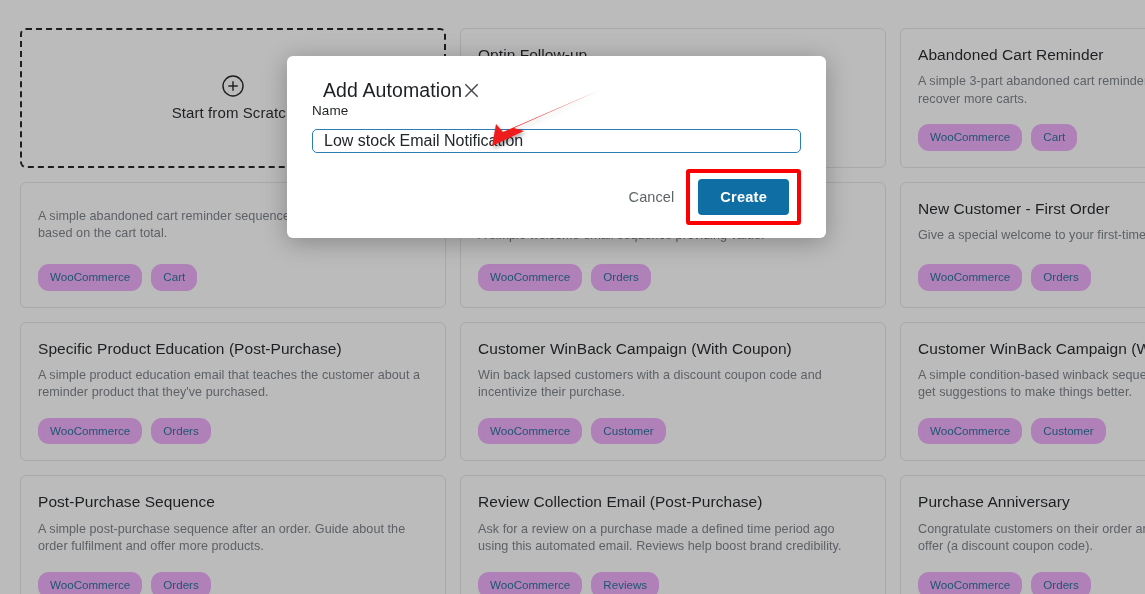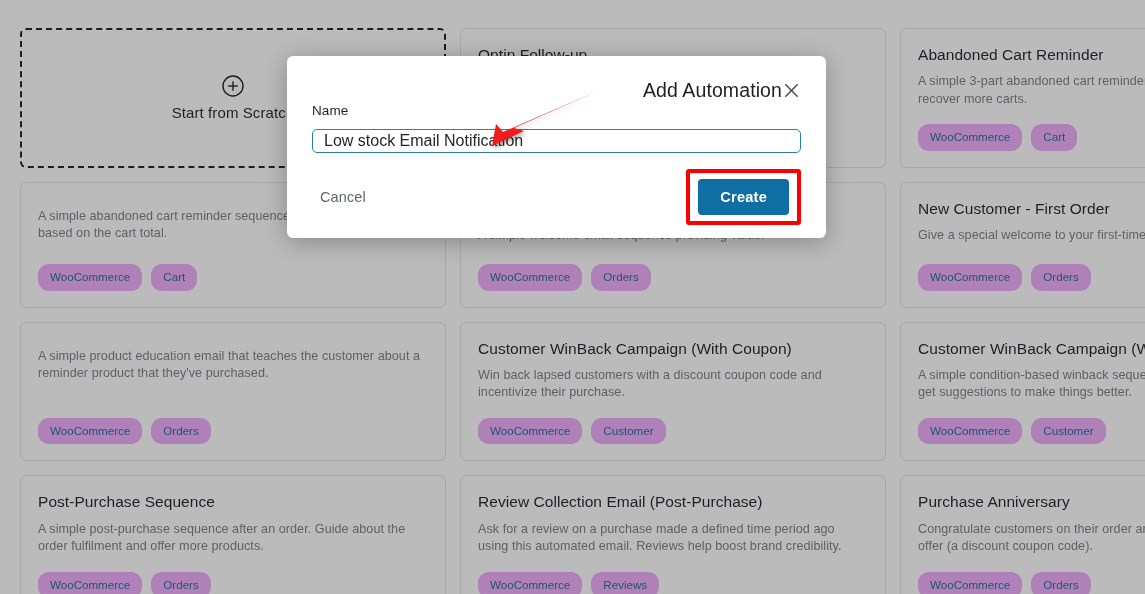--- a/index.html
+++ b/index.html
@@ -122,21 +122,22 @@
     background: #ffffff;
     border-radius: 6px;
     box-shadow: 0 4px 24px rgba(0,0,0,0.28);
     z-index: 60;
     padding: 24px 25px 22px 25px;
   }
 
   .modal-header {
     display: flex;
     align-items: flex-start;
-    justify-content: flex-end;
+    justify-content: flex-start;
+    margin-left: 11px;
   }
 
   .modal-title {
     font-size: 19.5px;
     font-weight: 400;
     color: #1d2124;
     letter-spacing: 0.1px;
     line-height: 1.1;
   }
 
@@ -167,21 +168,21 @@
     color: #22272b;
     outline: none;
     background: #ffffff;
     caret-color: #111;
   }
 
   .modal-footer {
     margin-top: 25px;
     display: flex;
     align-items: center;
-    justify-content: space-between;
+    justify-content: flex-end;
     gap: 4px;
     height: 38px;
   }
 
   .cancel-btn {
     background: none;
     border: none;
     font-family: "Liberation Sans", "DejaVu Sans", sans-serif;
     font-size: 14.5px;
     color: #5d6569;
@@ -281,20 +282,21 @@
     <div class="card">
       <div class="card-title">New Customer - First Order</div>
       <div class="card-desc">Give a special welcome to your first-time customers.</div>
       <div class="tag-row">
         <span class="tag">WooCommerce</span>
         <span class="tag">Orders</span>
       </div>
     </div>
 
     <div class="card">
+      <div class="card-title">Specific Product Education (Post-Purchase)</div>
       <div class="card-desc">A simple product education email that teaches the customer about a reminder product that they've purchased.</div>
       <div class="tag-row">
         <span class="tag">WooCommerce</span>
         <span class="tag">Orders</span>
       </div>
     </div>
 
     <div class="card">
       <div class="card-title">Customer WinBack Campaign (With Coupon)</div>
       <div class="card-desc">Win back lapsed customers with a discount coupon code and incentivize their purchase.</div>

